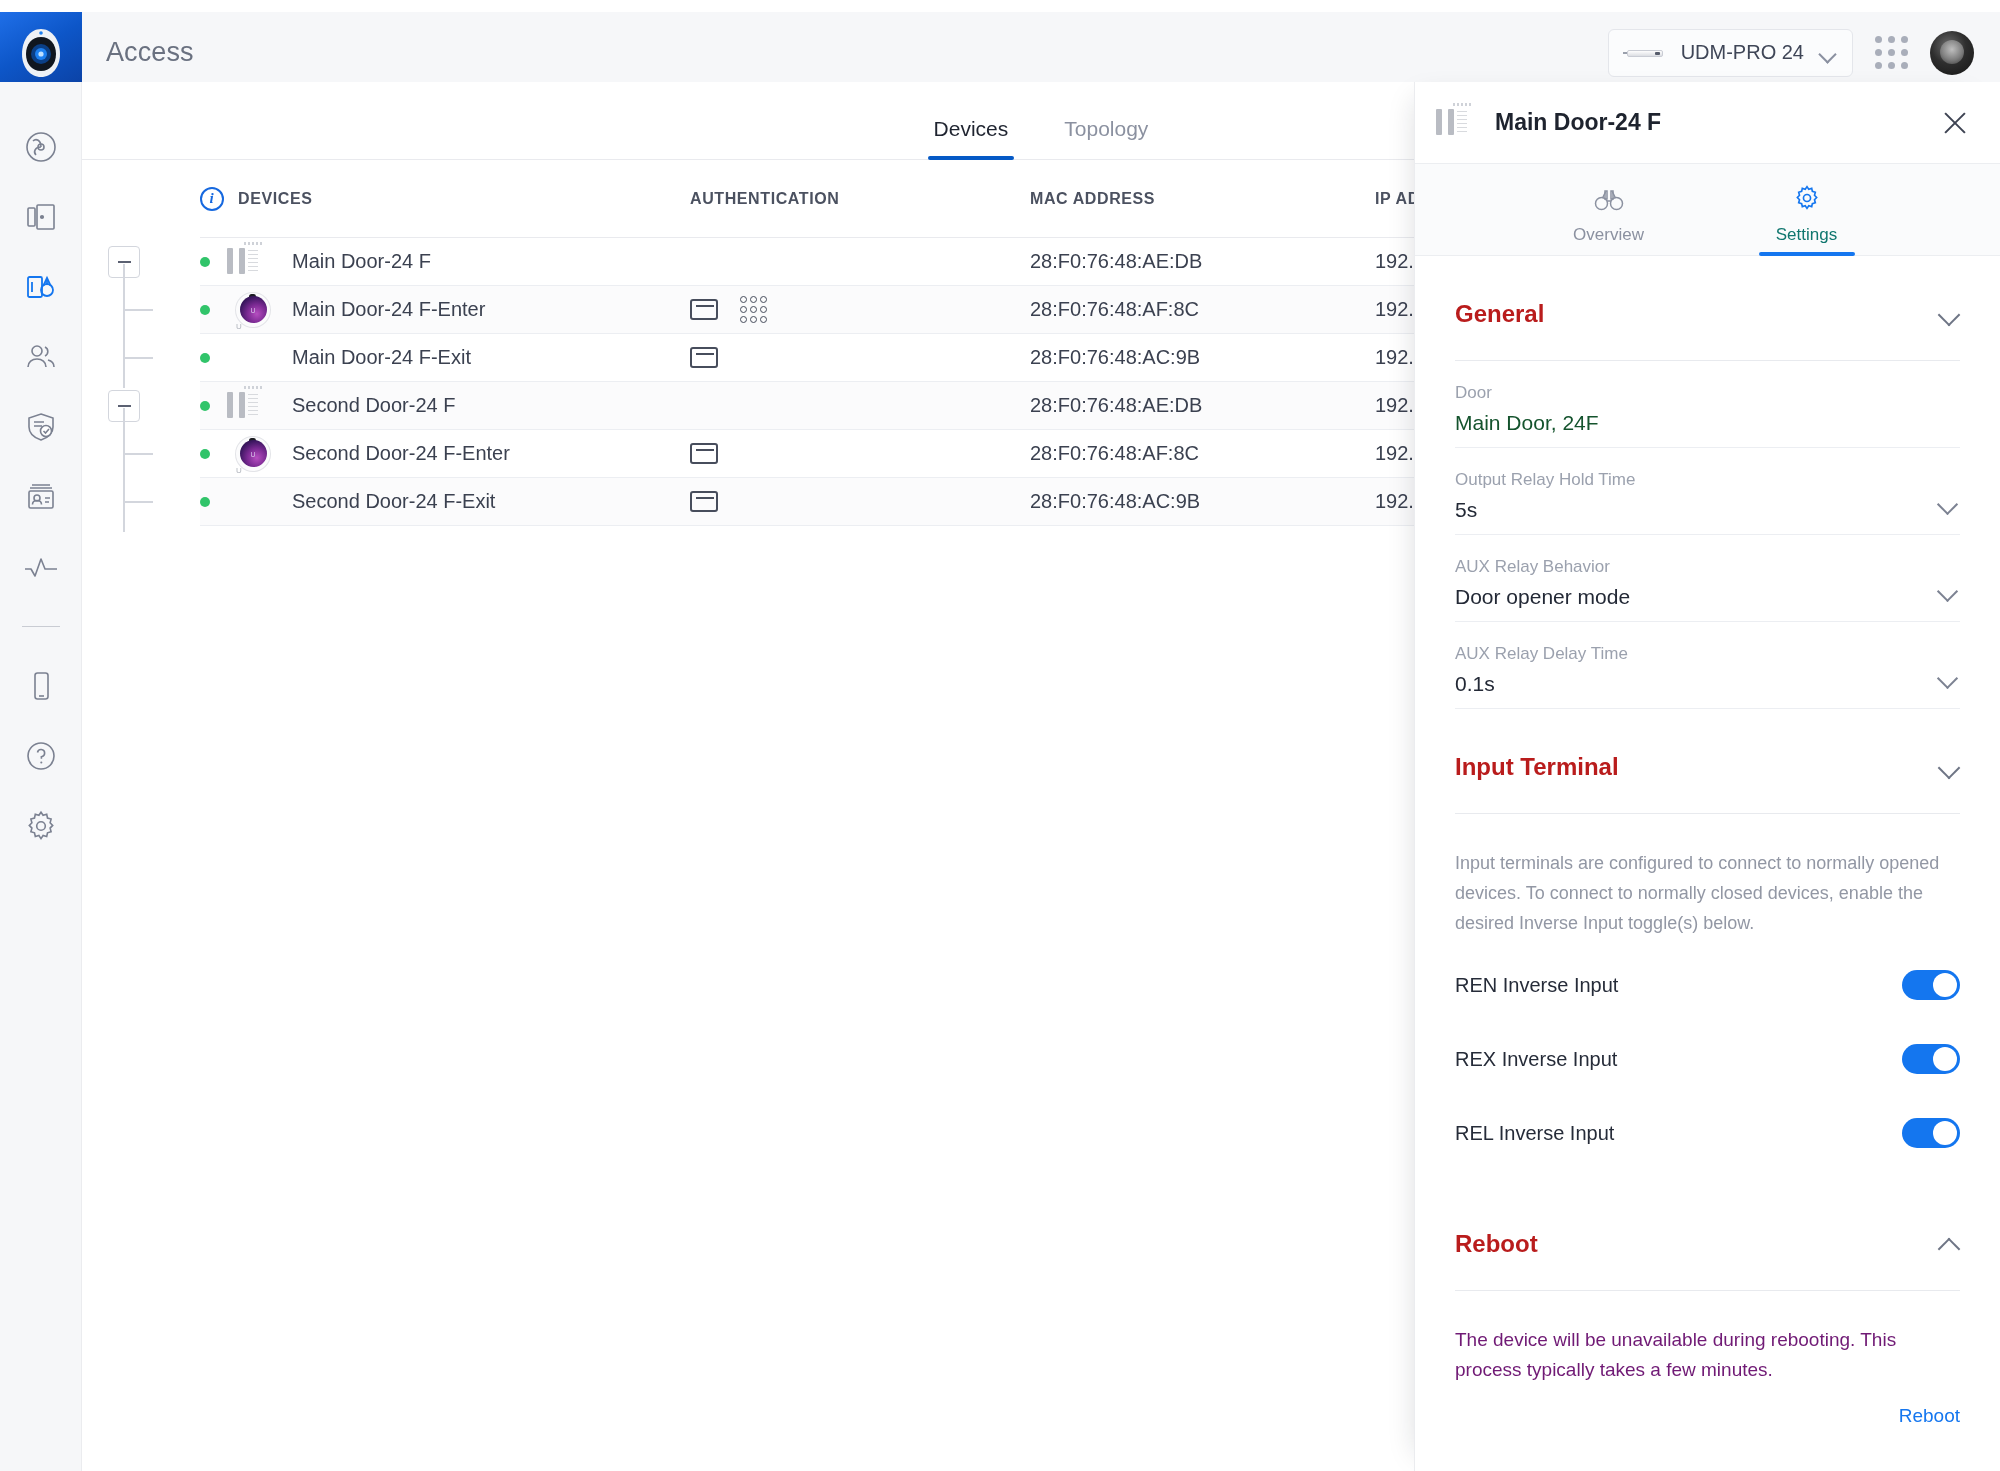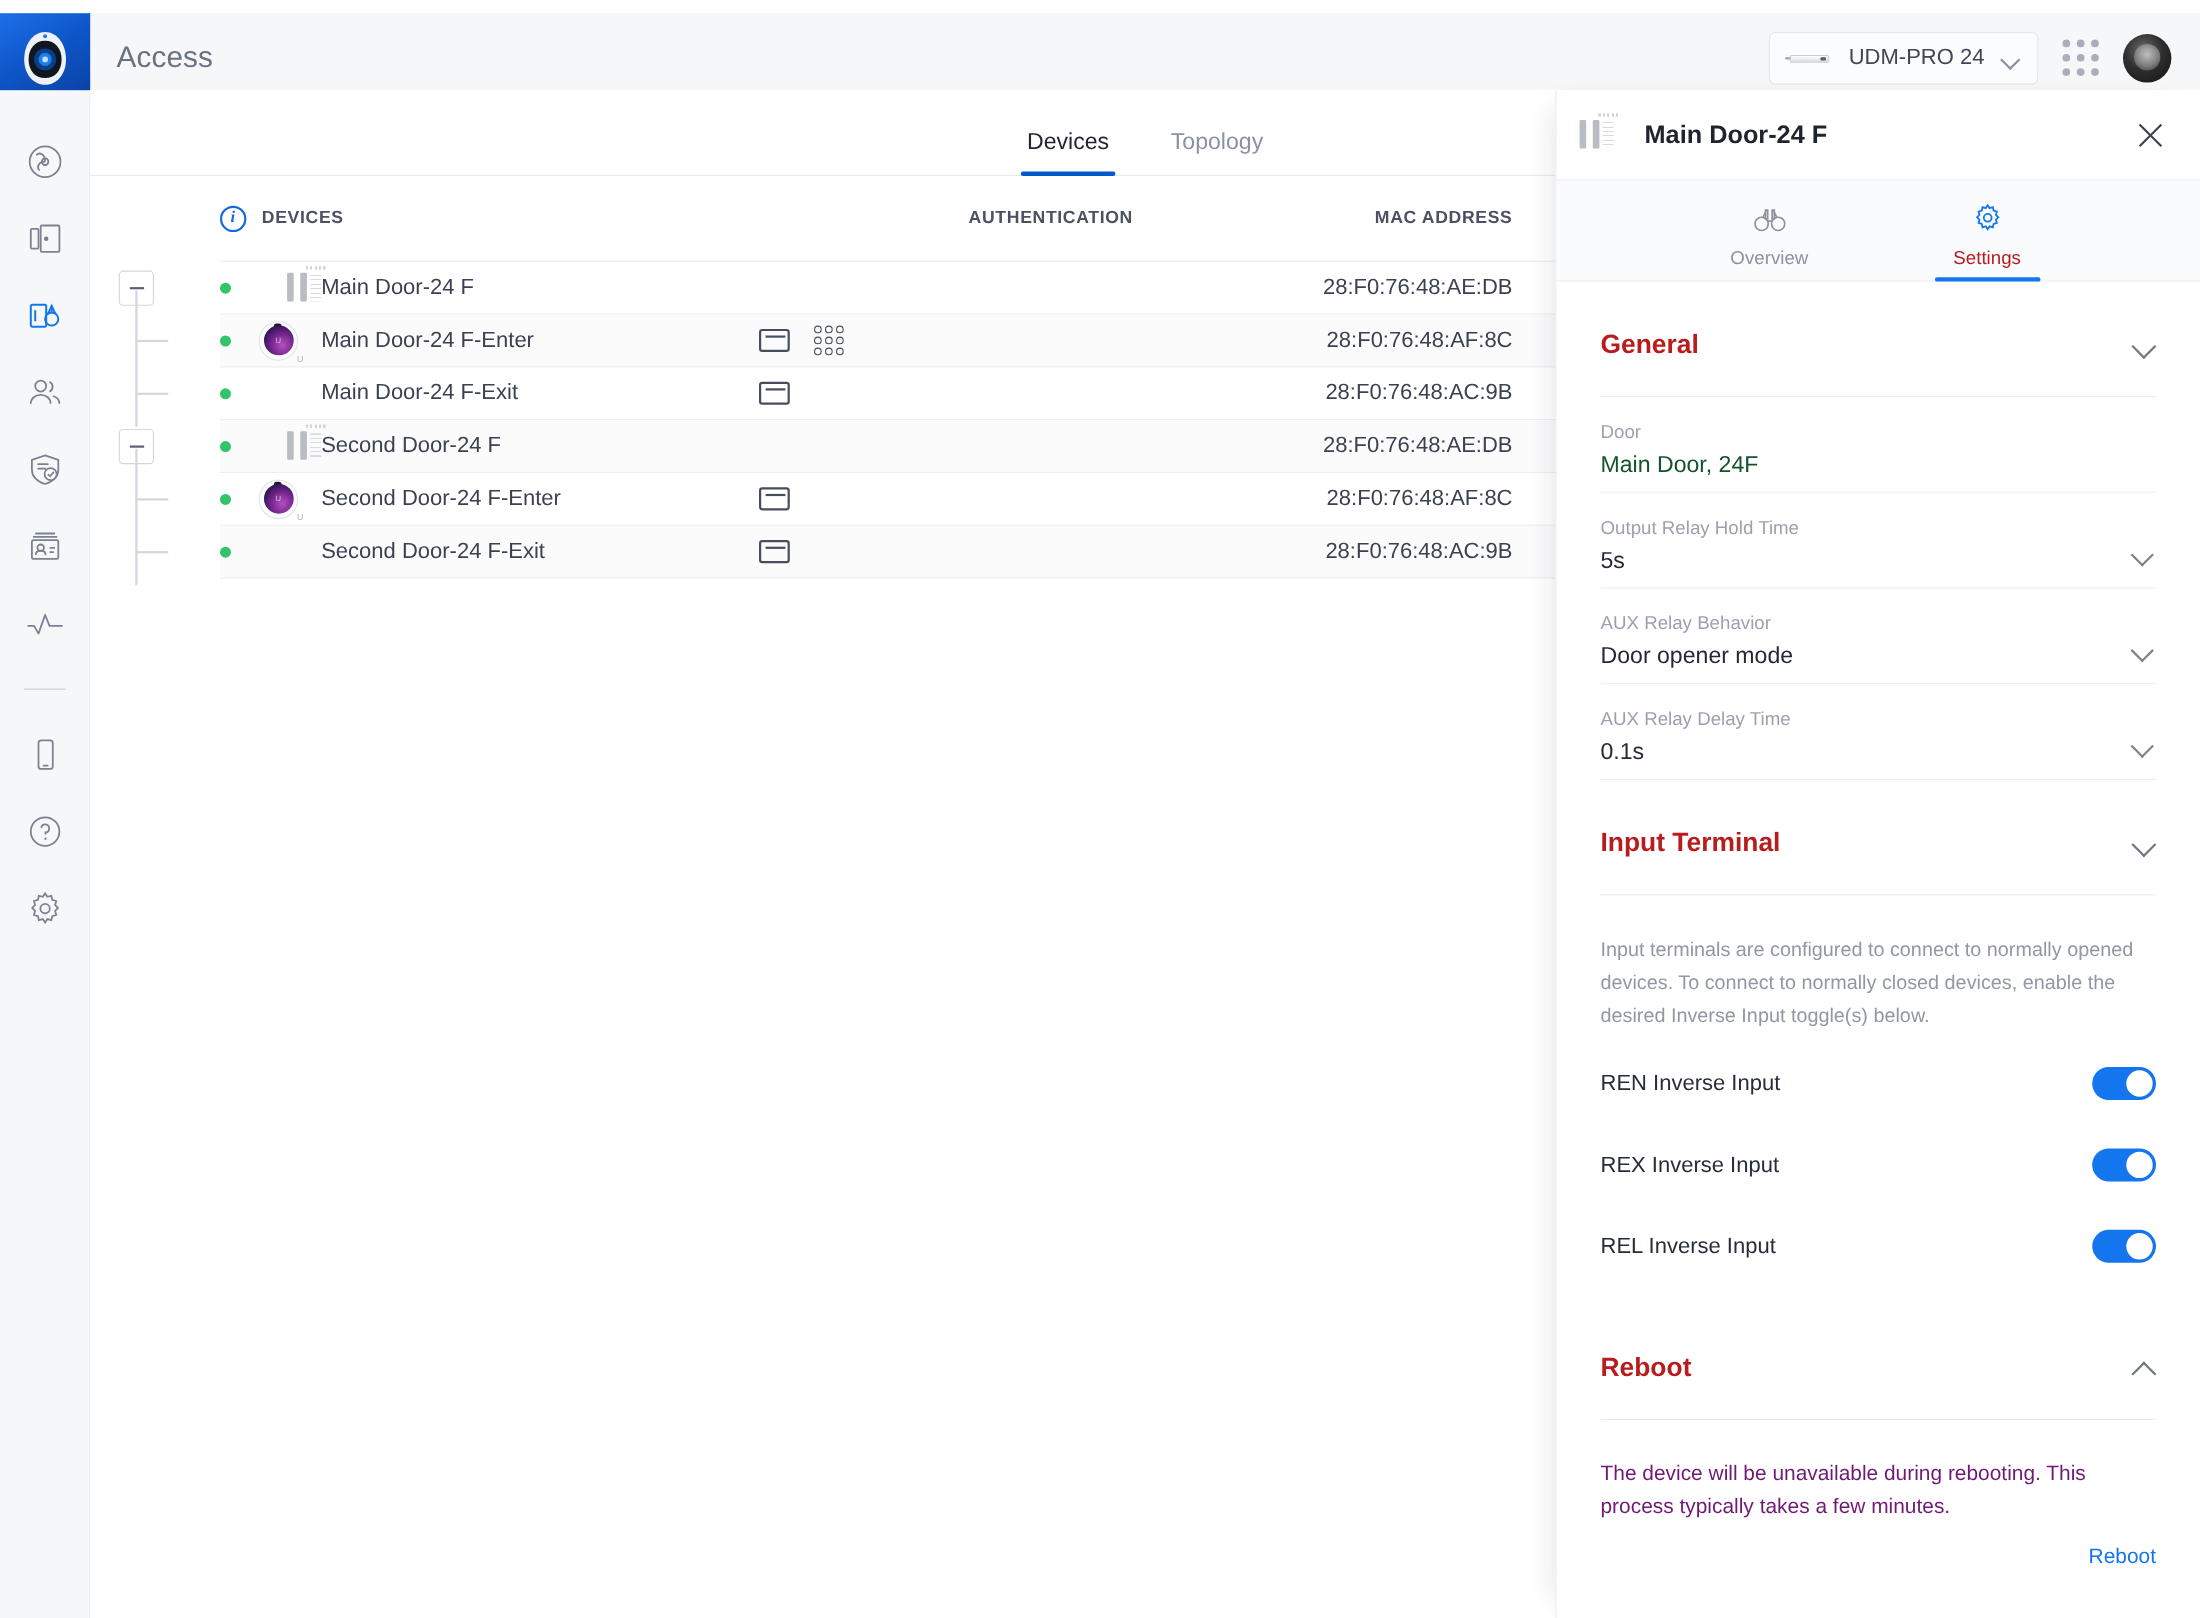--- a/index.html
+++ b/index.html
@@ -83,21 +83,20 @@
     width: 82px; height: 70px; display:flex; align-items:center; justify-content:center;
     cursor: pointer;
   }
   .rail-sep { width: 38px; height: 1px; background: #c9ccd3; margin: 24px 0; }
   .rail svg { display:block; }
 
   
   .content {
     position: absolute; top: 82px; left: 82px; width: 1918px; height: 1389px;
     background: #ffffff;
-    text-align: right;
   }
   .tabs {
     position: relative; height: 78px;
     display: flex; align-items: flex-end; justify-content: center;
     gap: 44px;
     border-bottom: 1px solid #e9eaee;
   }
   .tab {
     font-size: 21px; color: #8b91a0; padding: 0 6px 18px; cursor: pointer;
     position: relative;
@@ -219,21 +218,21 @@
   .close-x:before { transform: rotate(45deg); }
   .close-x:after  { transform: rotate(-45deg); }
 
   .panel-tabs {
     height: 92px; display:flex; align-items:flex-end; justify-content:center; gap: 86px;
     background: #fafbfc; border-bottom: 1px solid #eceef1;
   }
   .ptab { display:flex; flex-direction:column; align-items:center; gap:8px;
     padding-bottom: 10px; cursor:pointer; position:relative; min-width: 112px; }
   .ptab span { font-size: 17px; color: #8b91a0; }
-  .ptab.active span { color: #b91c1c; }
+  .ptab.active span { color: #0f766e; }
   .ptab.active:after {
     content:''; position:absolute; left:8px; right:8px; bottom:-1px; height:4px;
     background:#1476ef; border-radius:2px;
   }
 
   .panel-body { flex: 1; overflow: hidden; padding: 0 40px; }
 
   .sec-head {
     display:flex; align-items:center; justify-content:space-between;
     padding: 44px 0 0;

